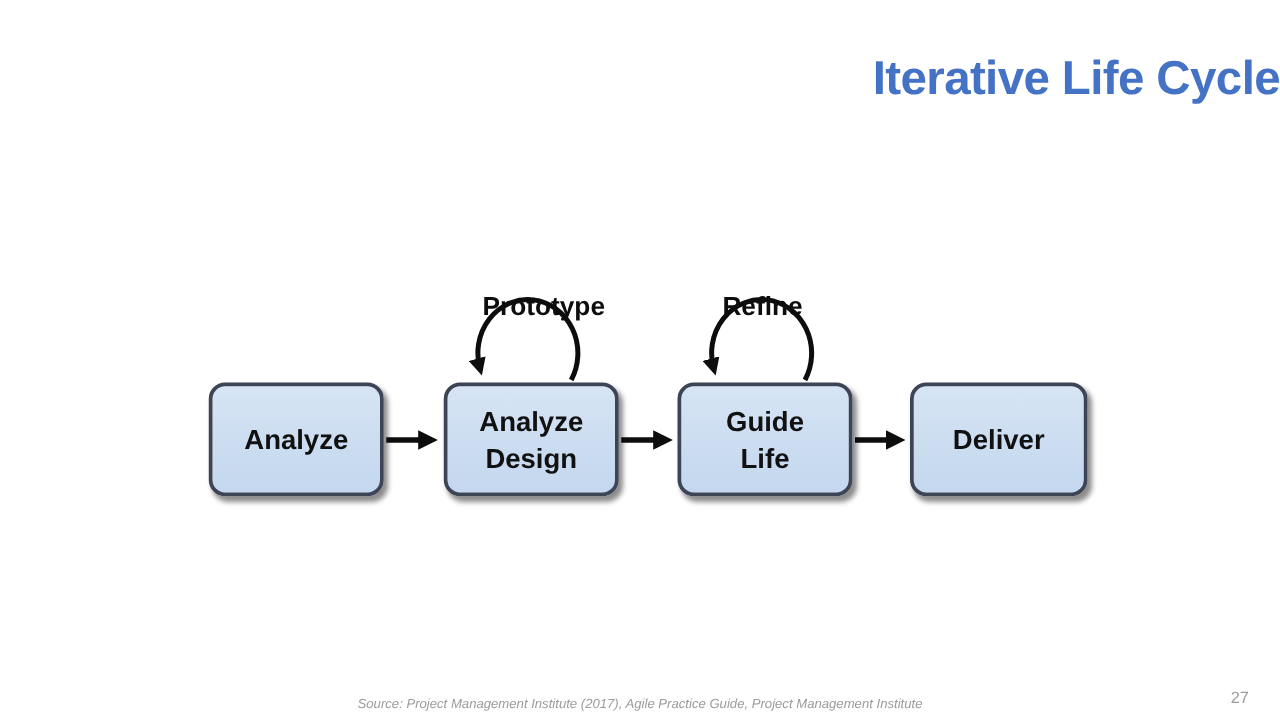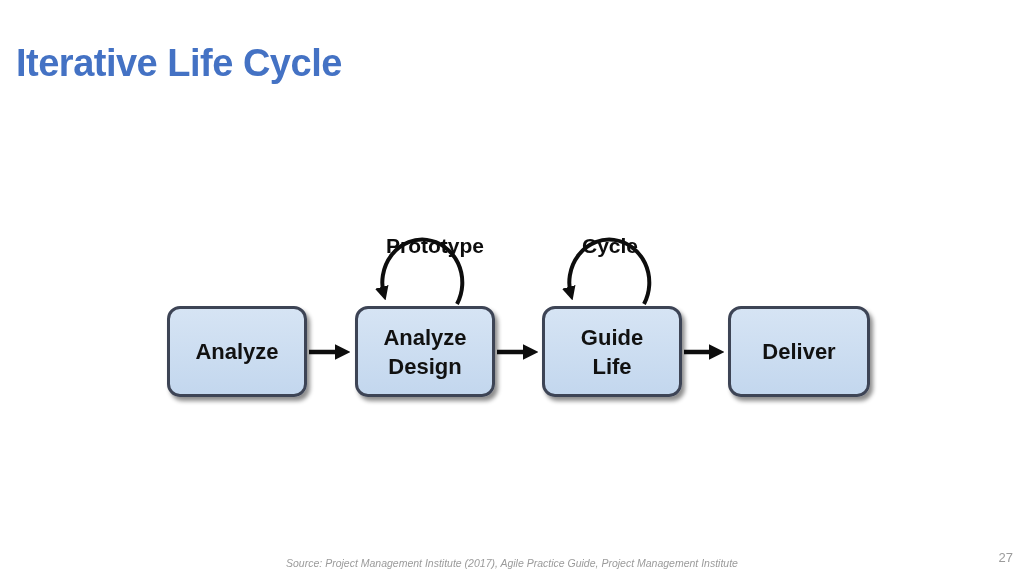--- a/index.html
+++ b/index.html
@@ -10,25 +10,25 @@
   }
   .slide {
     position: relative;
     width: 1024px;
     height: 576px;
     background: #ffffff;
     overflow: hidden;
   }
   .title {
     position: absolute;
-    left: 16px;
+    left: 0;
     right: 0;
     top: 38px;
     margin: 0;
-    text-align: left;
+    text-align: right;
     font-size: 38px;
     line-height: 50px;
     font-weight: bold;
     color: #4472C4;
     letter-spacing: -0.5px;
   }
   .diagram {
     position: absolute;
     inset: 0;
   }
@@ -86,21 +86,21 @@
     top: 557px;
     text-align: center;
     font-size: 10.5px;
     line-height: 13px;
     color: #9B9B9B;
     font-style: italic;
   }
   .page-number {
     position: absolute;
     top: 550px;
-    right: 11px;
+    right: 25px;
     font-size: 13px;
     line-height: 16px;
     color: #9B9B9B;
   }
 </style>
 </head>
 <body>
 
 <div class="slide">
 
@@ -117,21 +117,21 @@
 
       <line x1="309" y1="352" x2="344" y2="352" stroke="#0d0d0d" stroke-width="4.5" marker-end="url(#ah)"></line>
       <line x1="497" y1="352" x2="532" y2="352" stroke="#0d0d0d" stroke-width="4.5" marker-end="url(#ah)"></line>
       <line x1="684" y1="352" x2="718" y2="352" stroke="#0d0d0d" stroke-width="4.5" marker-end="url(#ah)"></line>
 
       <path d="M 457 304 A 40 43 0 1 0 384 295" fill="none" stroke="#0d0d0d" stroke-width="4" marker-end="url(#ah)"></path>
       <path d="M 644 304 A 40 43 0 1 0 571 295" fill="none" stroke="#0d0d0d" stroke-width="4" marker-end="url(#ah)"></path>
     </svg>
 
     <div class="loop-label loop-label-prototype">Prototype</div>
-    <div class="loop-label loop-label-refine">Cycle</div>
+    <div class="loop-label loop-label-refine">Refine</div>
 
     <div class="box box-analyze">
       <span>Analyze</span>
     </div>
 
     <div class="box box-analyze-design">
       <span>Analyze</span>
       <span>Design</span>
     </div>
 

